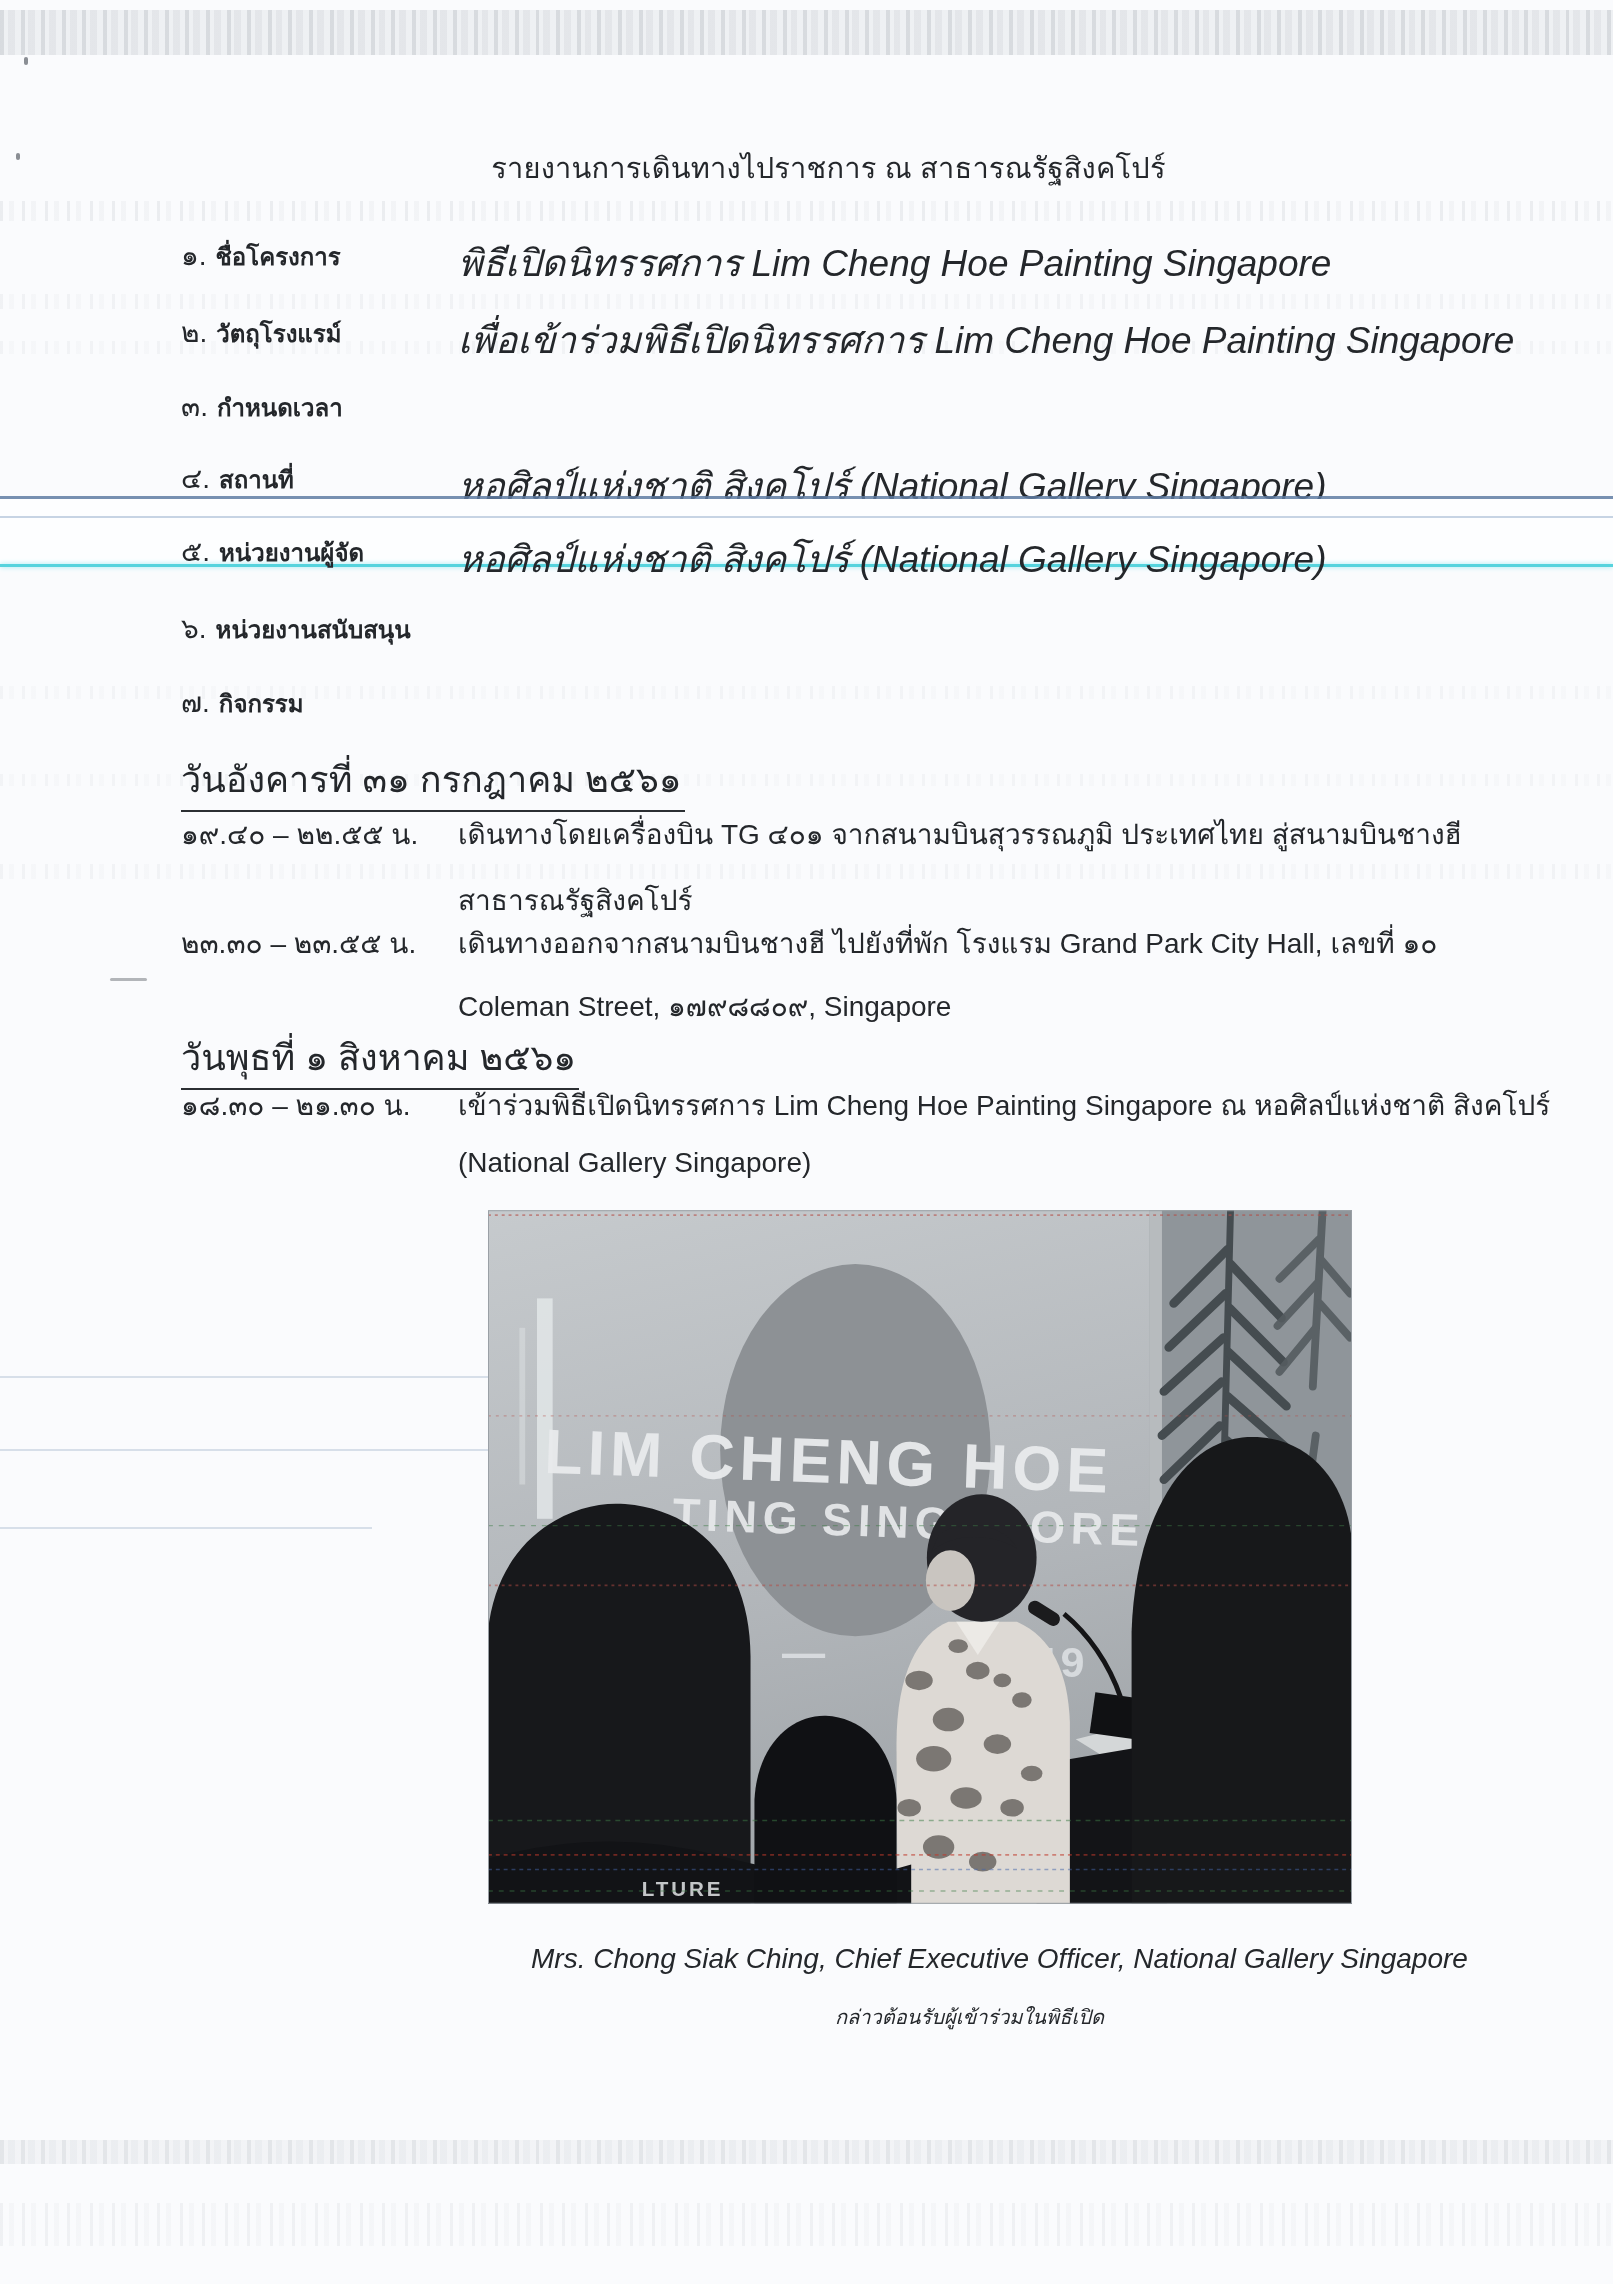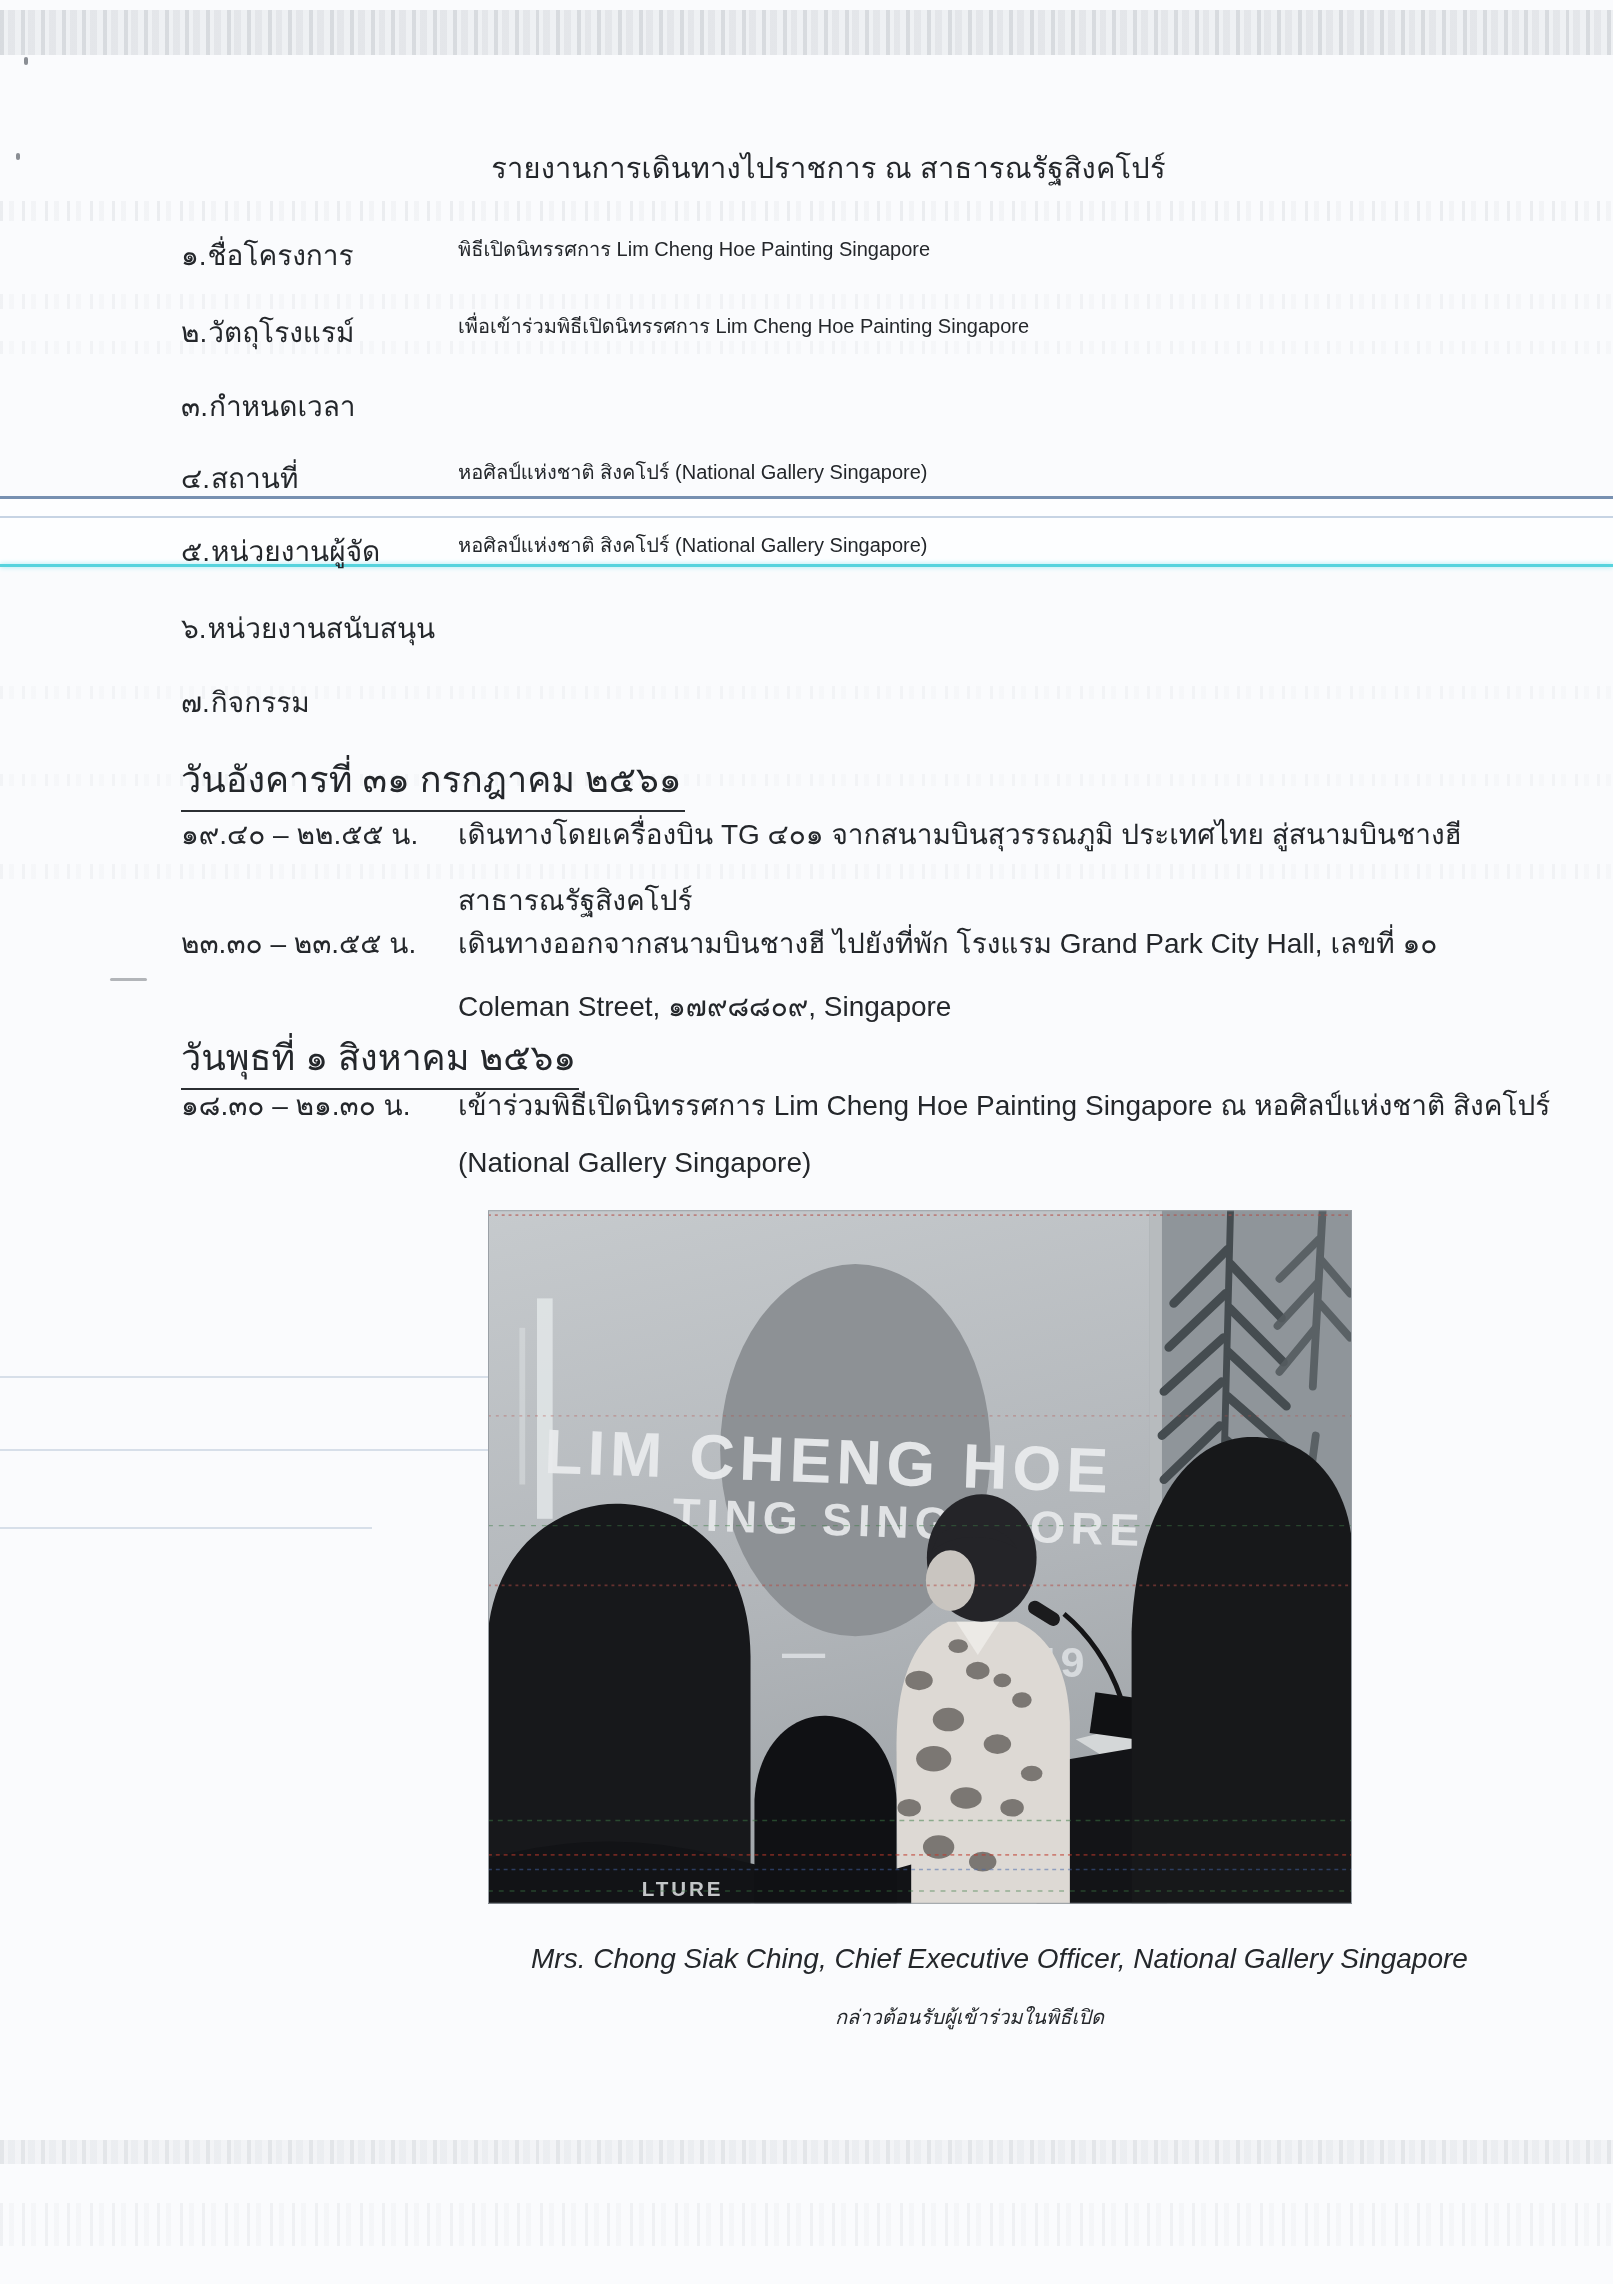--- a/index.html
+++ b/index.html
@@ -6,22 +6,22 @@
   .page{
     position:relative;width:1613px;height:2285px;margin:0 auto;
     background:#fafbfd;overflow:hidden;
     font-family:"Liberation Sans","DejaVu Sans",sans-serif;
     color:#24272b;
     padding-left:44px;
   }
   .abs{position:absolute;white-space:nowrap;}
   .title{left:0;right:0;top:145px;text-align:center;font-size:29px;font-weight:500;letter-spacing:0.2px;}
   .item-no{font-size:28px;}
-  .item-label{font-size:28px;margin-left:1px;}
-  .item-value{font-size:20px;}
+  .item-label{font-size:24px;margin-left:9px;font-weight:bold;}
+  .item-value{font-size:37px;font-style:italic;}
   .day-header{font-size:36px;border-bottom:2px solid #2b2f33;padding:0 2.9px 2px 0;}
   .time{font-size:28px;}
   .desc{font-size:28px;}
   .caption1{font-size:28px;font-style:italic;}
   .caption2{font-size:20px;font-style:italic;}
   
   .noise{
     left:0;width:1613px;
     background:
       repeating-linear-gradient(90deg, rgba(110,120,132,.14) 0 2.9px, rgba(0,0,0,0) 2.9px 8.8px, rgba(110,120,132,.07) 8.8px 13.7px, rgba(0,0,0,0) 13.7px 22.5px);

